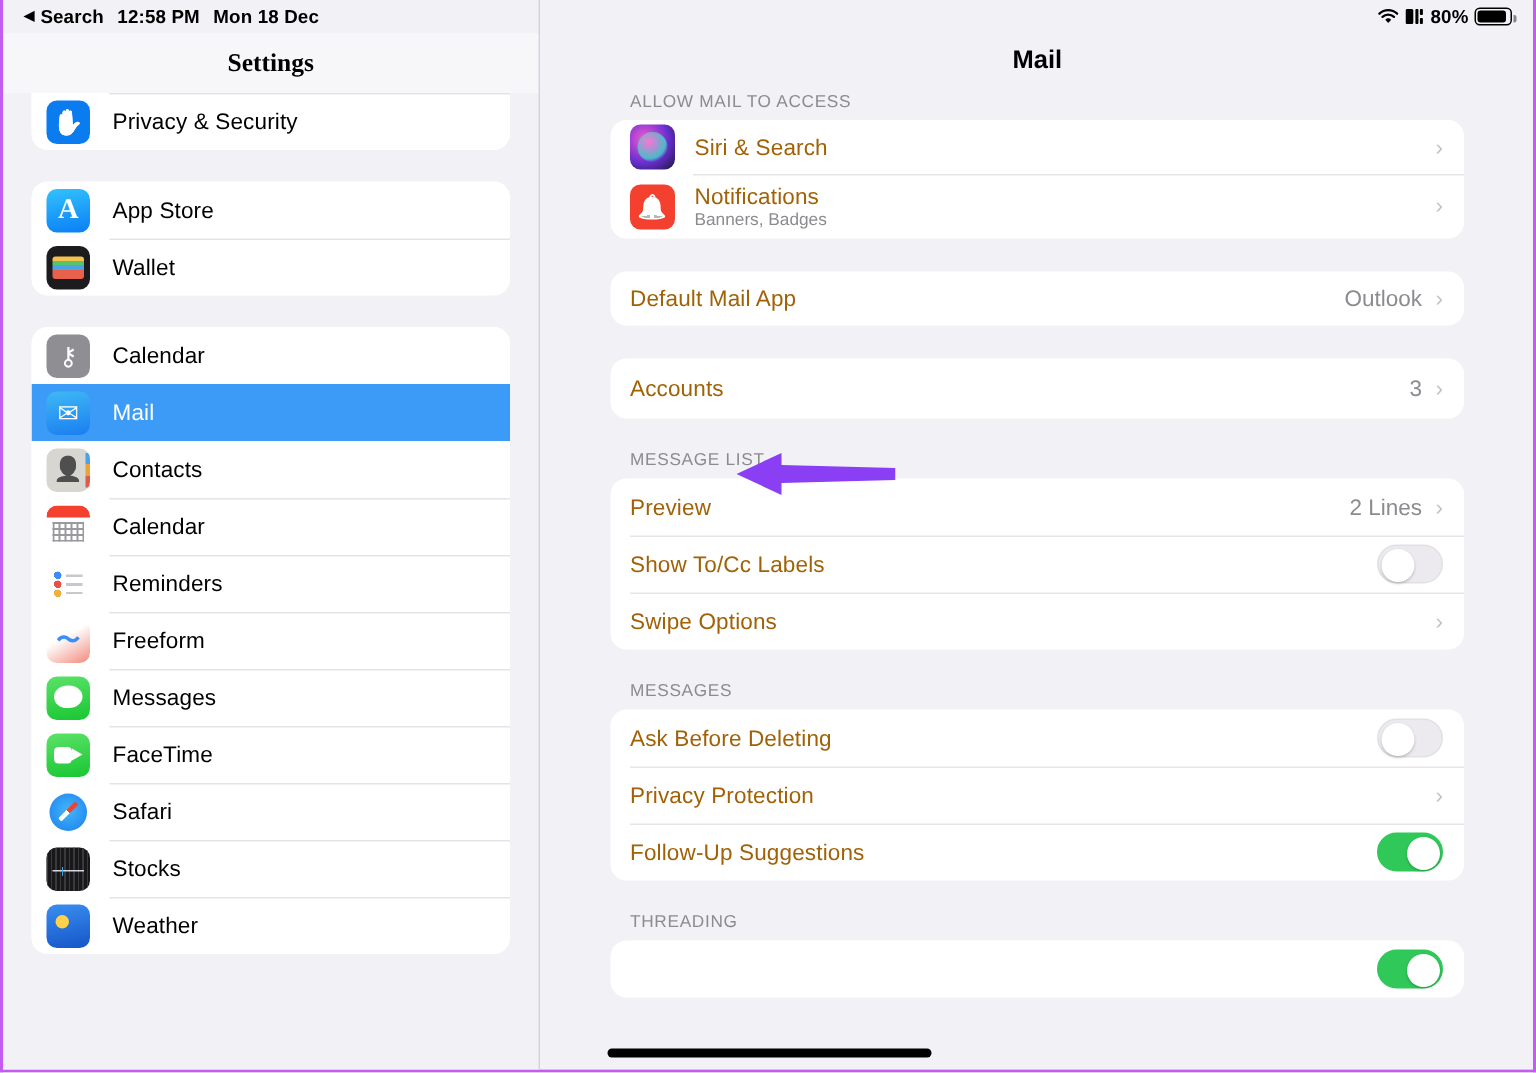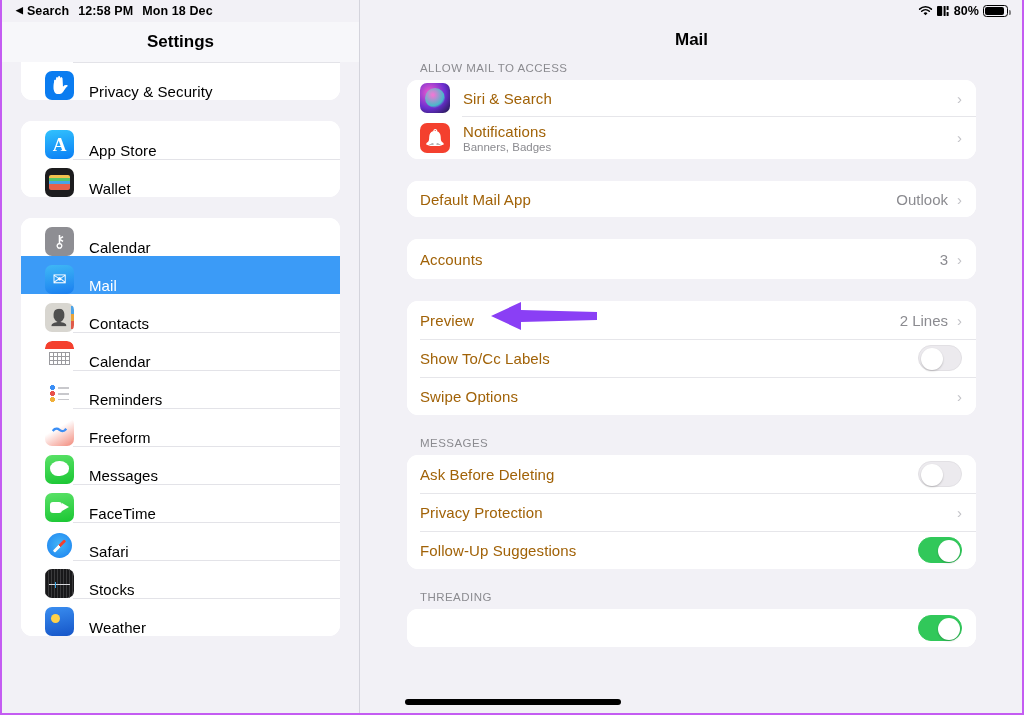--- a/index.html
+++ b/index.html
@@ -92,38 +92,39 @@
     top: 22px; left: 0; right: 0;
     height: 40px;
     display: flex;
     align-items: center;
     justify-content: center;
     font-size: 17px;
     font-weight: bold;
     color: #000;
     background: #f7f7fa;
     z-index: 20;
+    font-family: Liberation Serif, serif;
   }
   #sidebar-scroll {
     position: absolute;
     top: 62px; left: 0; right: 0; bottom: 0;
     padding: 0 19px;
   }
 
   .sb-group {
     background: #fff;
     border-radius: 11px;
     overflow: hidden;
     margin-bottom: 21px;
   }
   .sb-row {
     display: flex;
-    align-items: flex-end;
+    align-items: center;
     height: 38px;
-    padding-left: 24px;
+    padding-left: 10px;
     position: relative;
     background: #fff;
   }
   .sb-row.selected { background: #3b9bf7; }
   .sb-row + .sb-row::before {
     content: "";
     position: absolute;
     left: 52px; right: 0; top: 0;
     height: 1px;
     background: #e3e3e8;
@@ -617,20 +618,21 @@
       <div class="card">
         <div class="row" style="min-height:40px;">
           <span class="row-label">Accounts</span>
           <span class="row-right">
             <span class="row-value">3</span>
             <span class="chev">›</span>
           </span>
         </div>
       </div>
 
+      <div class="sec-header">MESSAGE LIST</div>
       <div class="card">
         <div class="row" style="min-height:38px;">
           <span class="row-label">Preview</span>
           <span class="row-right">
             <span class="row-value">2 Lines</span>
             <span class="chev">›</span>
           </span>
         </div>
         <div class="row" style="min-height:38px;">
           <span class="row-label">Show To/Cc Labels</span>

